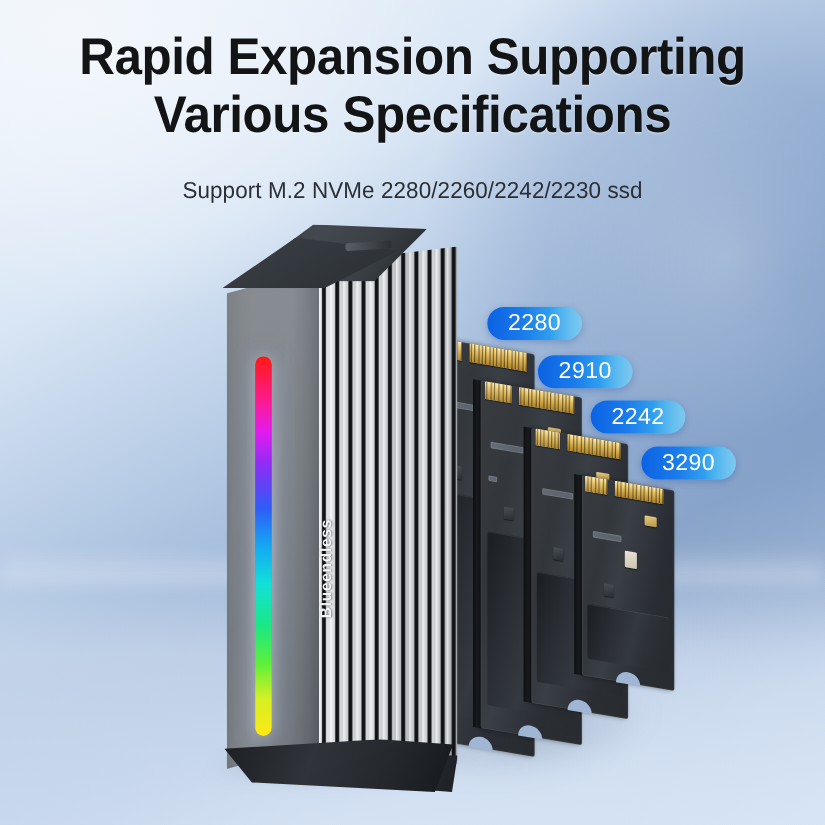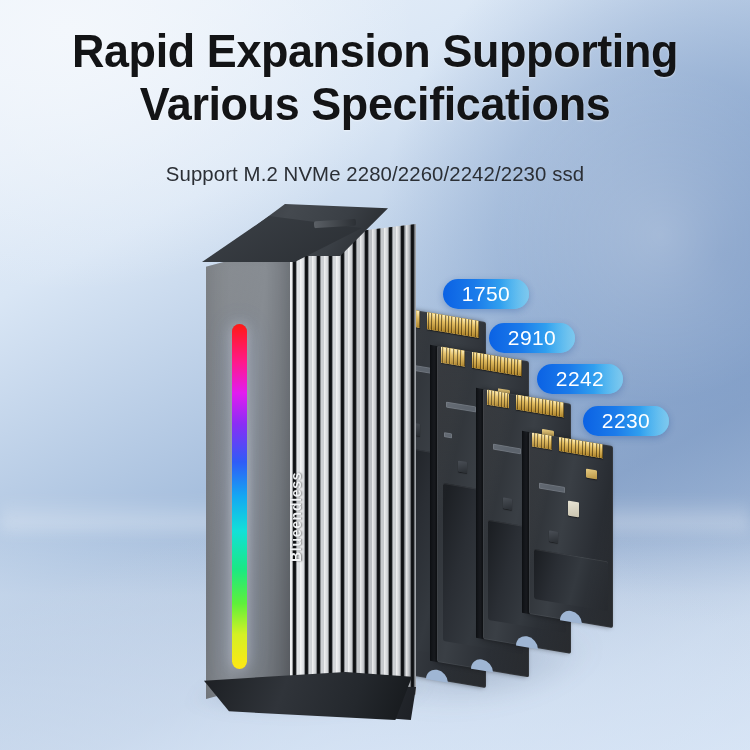--- a/index.html
+++ b/index.html
@@ -427,25 +427,25 @@
     <div class="rgb"></div>
     <div class="enc-topcap"></div>
     <div class="enc-topcap2"></div>
     <div class="enc-port"></div>
     <div class="enc-botlip"></div>
     <div class="enc-botcap"></div>
     <div class="brand">Blueendless</div>
   </div>
 
   <div class="badge" style="left:443px;top:279px;">
-    <span>1750</span>
+    <span>2280</span>
   </div>
   <div class="badge" style="left:489px;top:323px;">
     <span>2910</span>
   </div>
   <div class="badge" style="left:537px;top:364px;">
     <span>2242</span>
   </div>
   <div class="badge" style="left:583px;top:406px;">
-    <span>2230</span>
+    <span>3290</span>
   </div>
 
 </div>
 
 </body></html>

